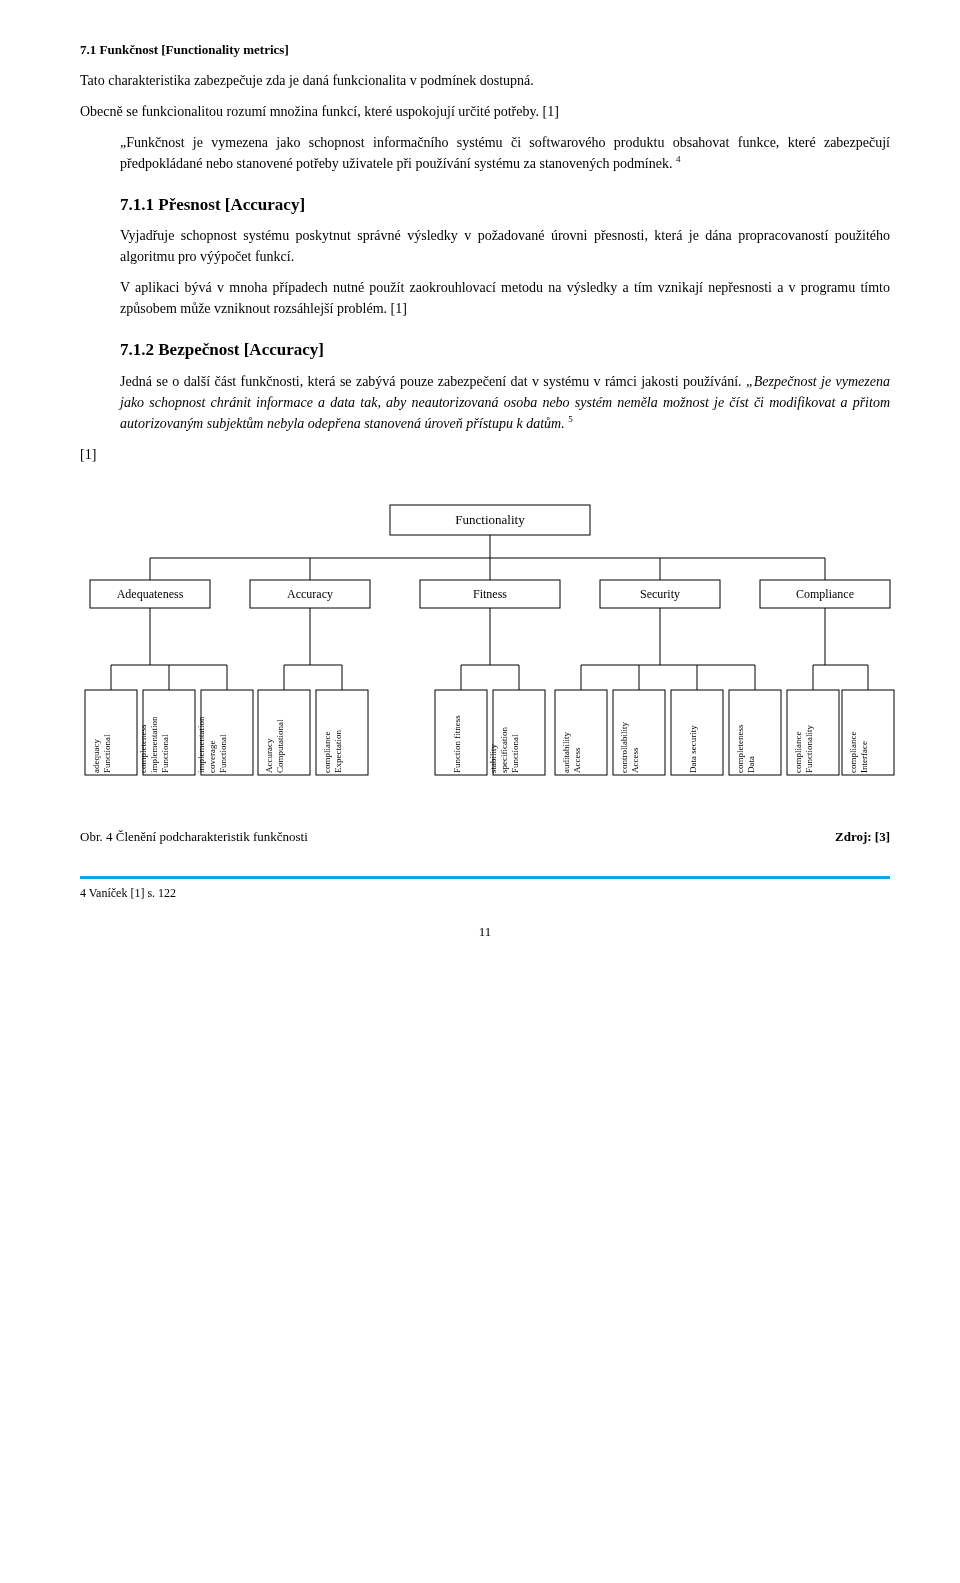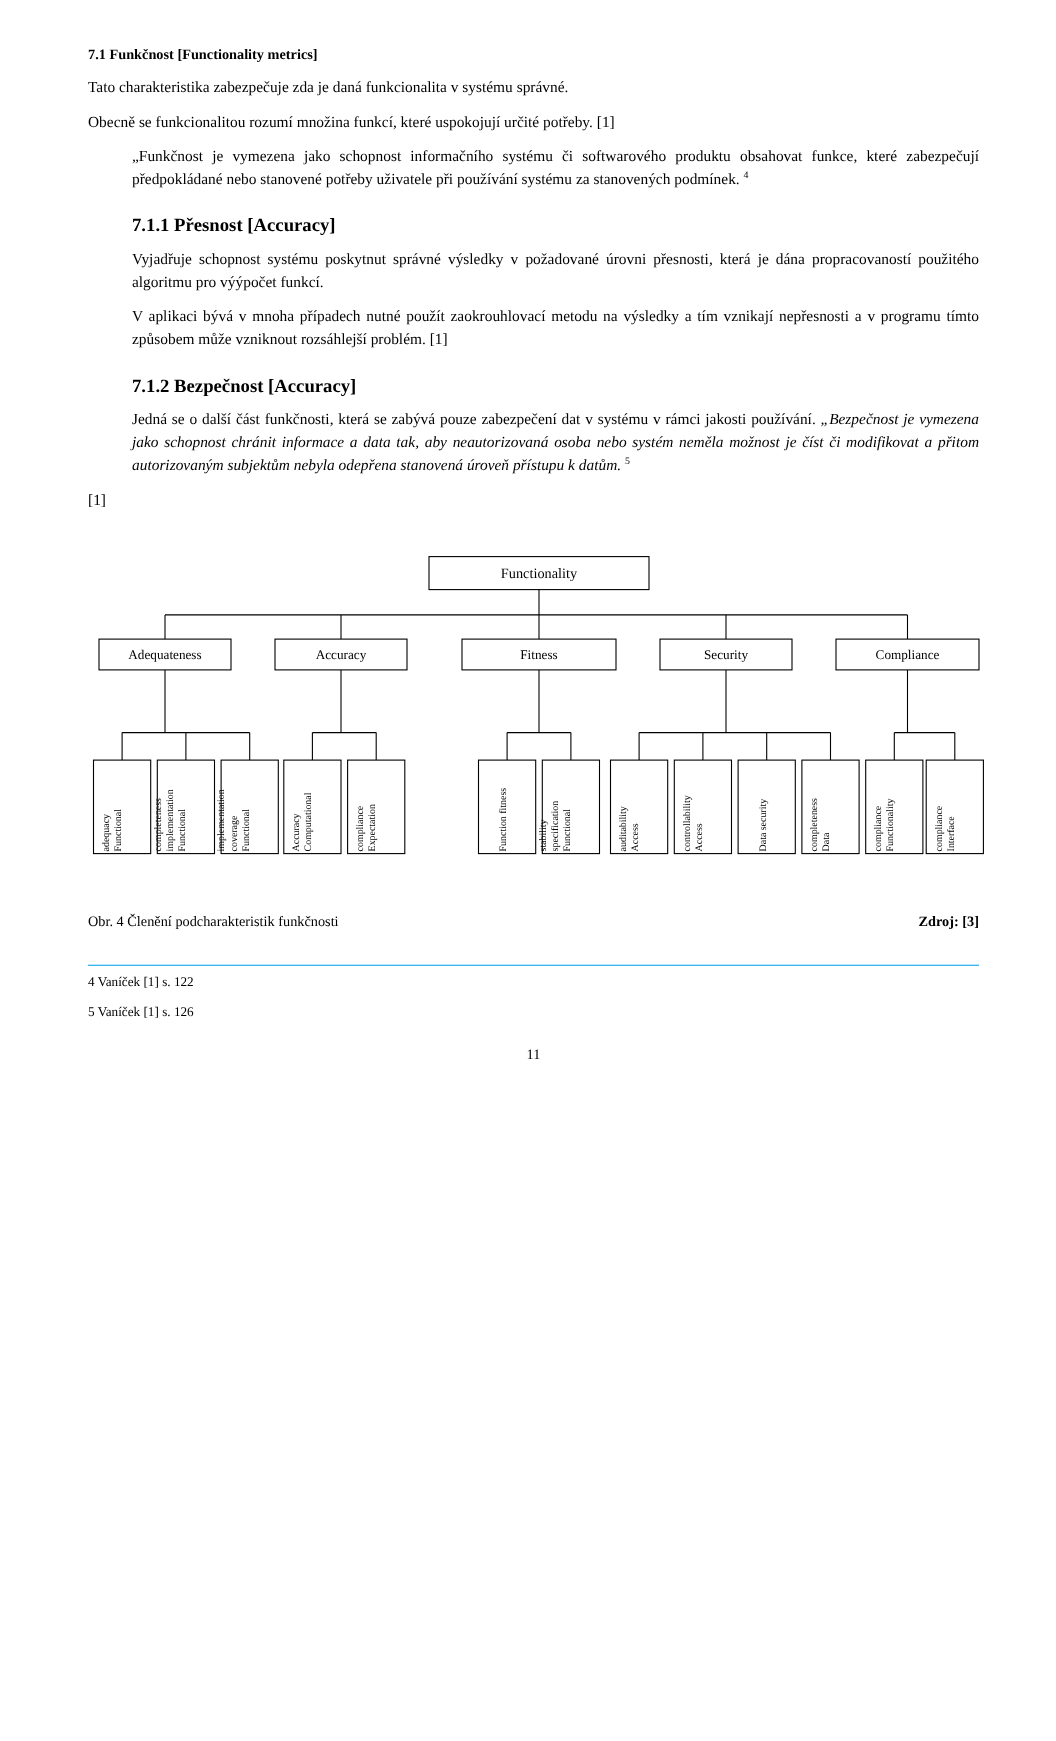--- a/index.html
+++ b/index.html
@@ -49,40 +49,40 @@
     .diagram-caption .right { font-weight: bold; }
 
     
     svg.tree-diagram {
       width: 820px;
       height: 320px;
     }
 
     .footnotes {
       margin-top: 30px;
-      border-top: 1px solid #0ea5e9;
+      border-top: 3px solid #0ea5e9;
       padding-top: 5px;
       font-size: 12px;
     }
     .page-number {
       text-align: center;
       margin-top: 20px;
       font-size: 13px;
     }
     sup {
       font-size: 9px;
       vertical-align: super;
     }
   </style>
 </head>
 <body>
 
 <h1 class="section-title">7.1   Funkčnost [Functionality metrics]</h1>
 
-<p>Tato charakteristika zabezpečuje zda je daná funkcionalita v systému správné.</p>
+<p>Tato charakteristika zabezpečuje zda je daná funkcionalita v podmínek dostupná.</p>
 <p>Obecně se funkcionalitou rozumí množina funkcí, které uspokojují určité potřeby. [1]</p>
 <p class="indent">
   <span>„Funkčnost je vymezena jako schopnost informačního systému či softwarového produktu obsahovat funkce, které zabezpečují předpokládané nebo stanovené potřeby uživatele při používání systému za stanovených podmínek.&nbsp;</span><sup>4</sup>
 </p>
 
 <h2 class="subsection-title">7.1.1  Přesnost [Accuracy]</h2>
 
 <p class="indent">Vyjadřuje  schopnost systému poskytnut správné výsledky v požadované úrovni přesnosti, která je dána propracovaností použitého algoritmu pro výýpočet funkcí.</p>
 <p class="indent">V aplikaci bývá v mnoha případech nutné použít zaokrouhlovací metodu na výsledky a tím vznikají nepřesnosti a v programu tímto způsobem může vzniknout rozsáhlejší problém. [1]</p>
 
@@ -206,16 +206,15 @@
   </svg>
 
   <div class="diagram-caption">
     <span class="left">Obr. 4 Členění podcharakteristik funkčnosti</span>
     <span class="right">Zdroj: [3]</span>
   </div>
 </div>
 
 <div class="footnotes">
   <p>4  Vaníček [1] s. 122</p>
-  <p>5  Vaníček [1] s. 126</p>
 </div>
 
 <div class="page-number">11</div>
 
 </body></html>

